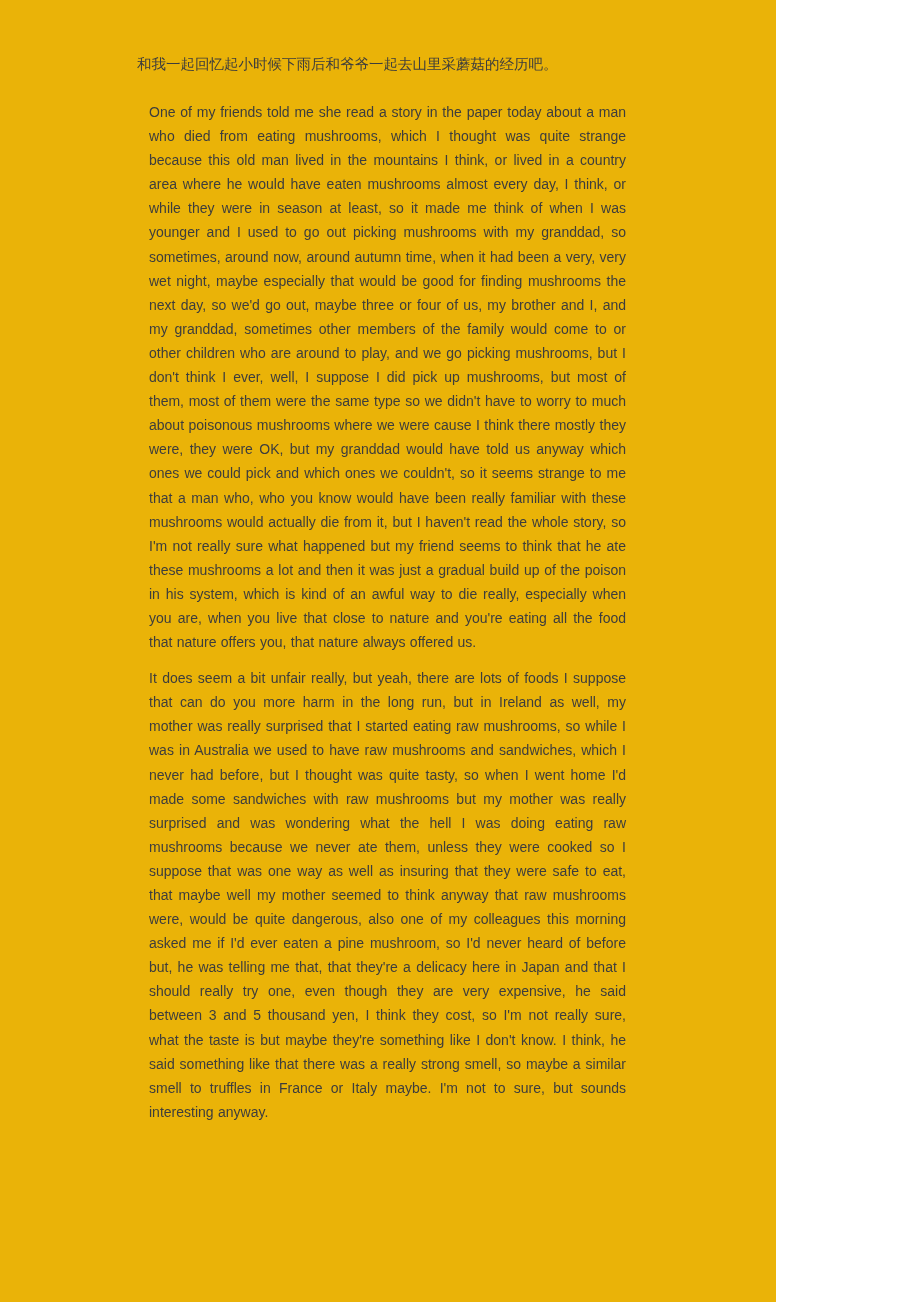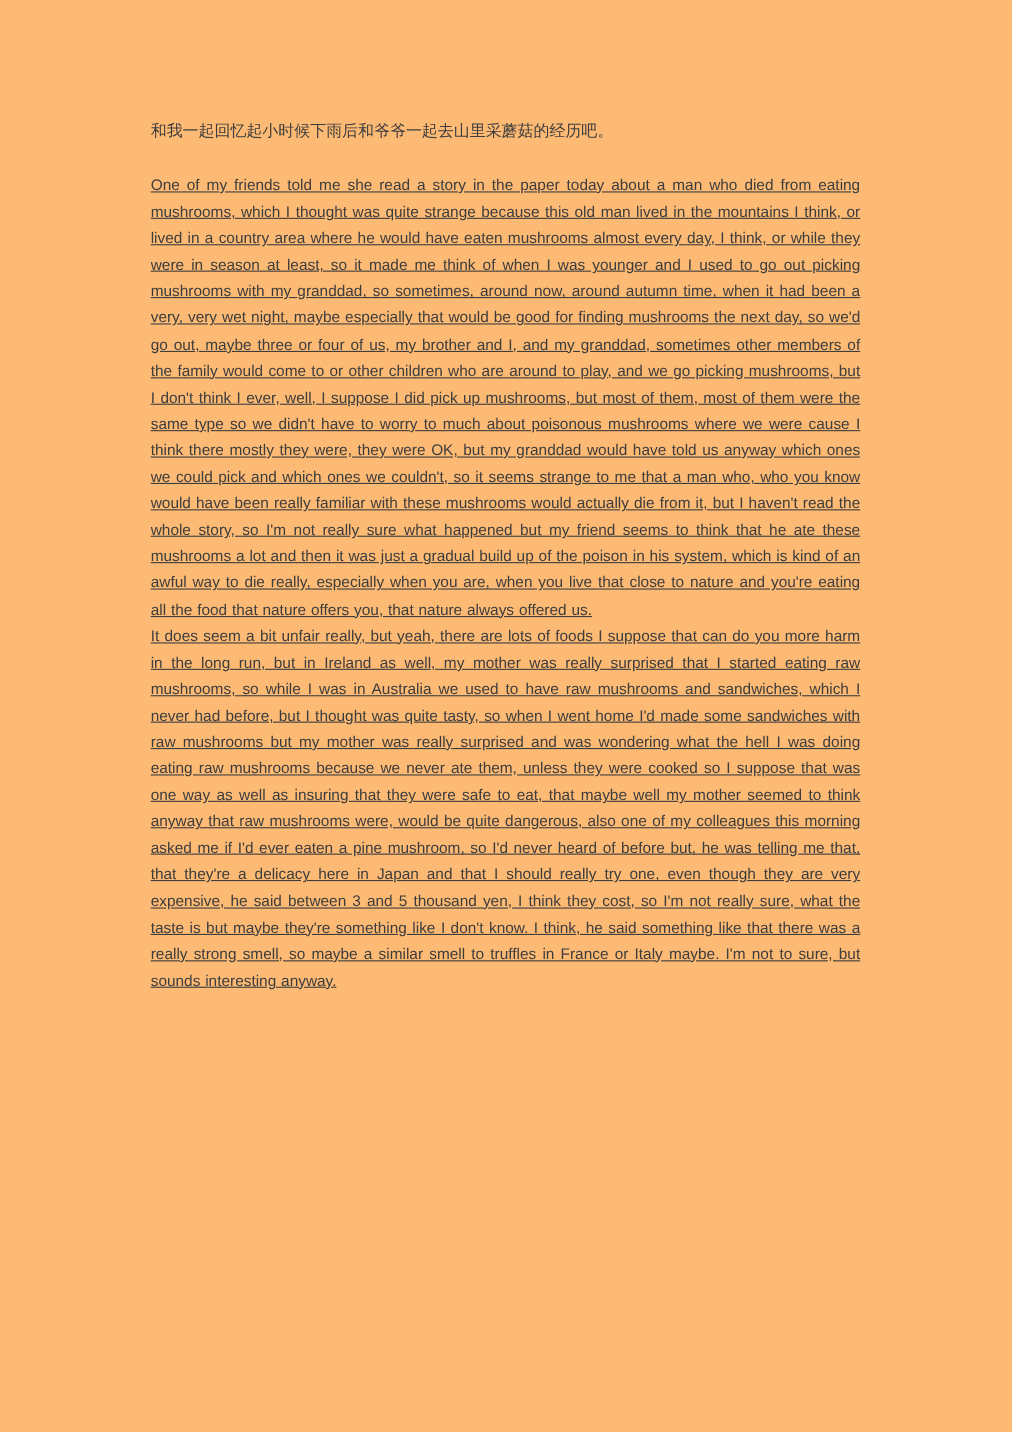--- a/index.html
+++ b/index.html
@@ -11,43 +11,42 @@
     width: 920px;
     height: 1302px;
     position: relative;
     overflow: hidden;
     font-family: "Liberation Sans", sans-serif;
   }
   .document-page {
     position: absolute;
     top: 0;
     left: 0;
-    width: 920px;
+    width: 776px;
     height: 1302px;
-    background: #fdba74;
+    background: #eab308;
     box-sizing: border-box;
-    padding: 110px 138px 0 137px;
+    padding: 54px 138px 0 137px;
   }
   .intro-line-zh {
     font-family: "DejaVu Serif", "Liberation Serif", serif;
     font-size: 14.5px;
     line-height: 21px;
     color: #3d3d3d;
     margin: 0 0 25px 0;
     text-align: left;
   }
   .para-en {
     font-family: "Liberation Sans", sans-serif;
     font-size: 14px;
     line-height: 24.1px;
     color: #3d3d3d;
     text-align: justify;
-    margin: 0;
+    margin: 12px;
     word-spacing: 0.5px;
-    text-decoration: underline;
   }
 </style>
 </head>
 <body>
 
 <div class="document-page">
   <p class="intro-line-zh">和我一起回忆起小时候下雨后和爷爷一起去山里采蘑菇的经历吧。</p>
   <p class="para-en">One of my friends told me she read a story in the paper today about a man who died from eating mushrooms, which I thought was quite strange because this old man lived in the mountains I think, or lived in a country area where he would have eaten mushrooms almost every day, I think, or while they were in season at least, so it made me think of when I was younger and I used to go out picking mushrooms with my granddad, so sometimes, around now, around autumn time, when it had been a very, very wet night, maybe especially that would be good for finding mushrooms the next day, so we'd go out, maybe three or four of us, my brother and I, and my granddad, sometimes other members of the family would come to or other children who are around to play, and we go picking mushrooms, but I don't think I ever, well, I suppose I did pick up mushrooms, but most of them, most of them were the same type so we didn't have to worry to much about poisonous mushrooms where we were cause I think there mostly they were, they were OK, but my granddad would have told us anyway which ones we could pick and which ones we couldn't, so it seems strange to me that a man who, who you know would have been really familiar with these mushrooms would actually die from it, but I haven't read the whole story, so I'm not really sure what happened but my friend seems to think that he ate these mushrooms a lot and then it was just a gradual build up of the poison in his system, which is kind of an awful way to die really, especially when you are, when you live that close to nature and you're eating all the food that nature offers you, that nature always offered us.</p>
   <p class="para-en">It does seem a bit unfair really, but yeah, there are lots of foods I suppose that can do you more harm in the long run, but in Ireland as well, my mother was really surprised that I started eating raw mushrooms, so while I was in Australia we used to have raw mushrooms and sandwiches, which I never had before, but I thought was quite tasty, so when I went home I'd made some sandwiches with raw mushrooms but my mother was really surprised and was wondering what the hell I was doing eating raw mushrooms because we never ate them, unless they were cooked so I suppose that was one way as well as insuring that they were safe to eat, that maybe well my mother seemed to think anyway that raw mushrooms were, would be quite dangerous, also one of my colleagues this morning asked me if I'd ever eaten a pine mushroom, so I'd never heard of before but, he was telling me that, that they're a delicacy here in Japan and that I should really try one, even though they are very expensive, he said between 3 and 5 thousand yen, I think they cost, so I'm not really sure, what the taste is but maybe they're something like I don't know. I think, he said something like that there was a really strong smell, so maybe a similar smell to truffles in France or Italy maybe. I'm not to sure, but sounds interesting anyway.</p>
 </div>

